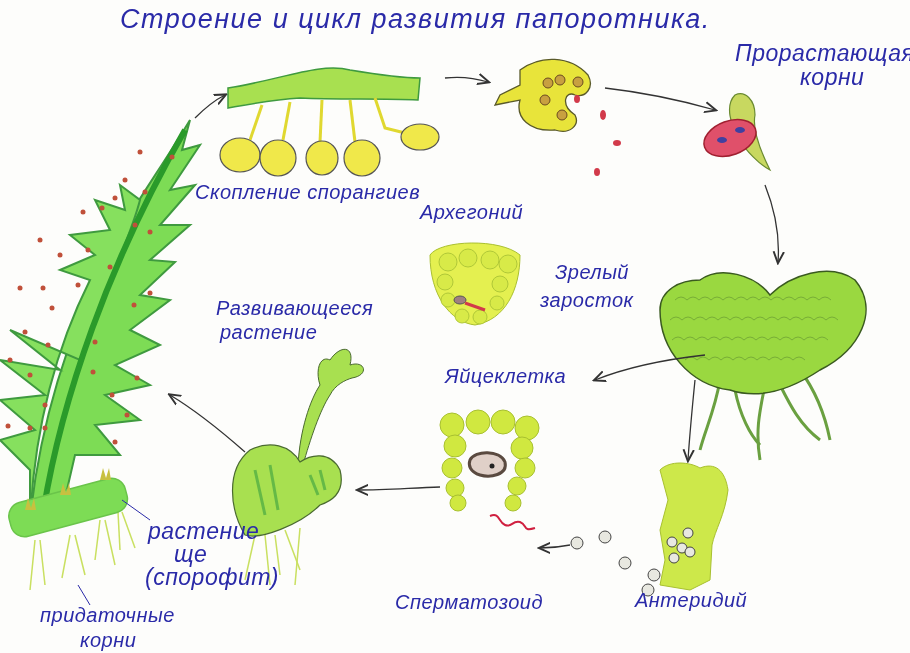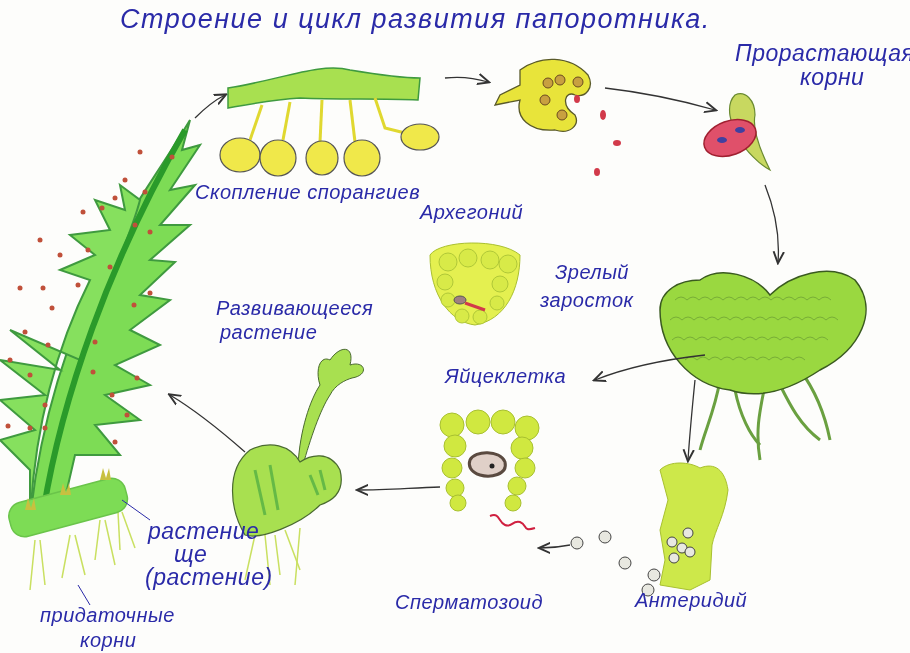--- a/index.html
+++ b/index.html
@@ -240,19 +240,19 @@
 <div class="lbl lbl-md" style="left:555px;top:262px;">Зрелый</div>
 <div class="lbl lbl-md" style="left:540px;top:290px;">заросток</div>
 
 <div class="lbl lbl-md" style="left:205px;top:298px;margin-left:11px;">Развивающееся</div>
 <div class="lbl lbl-md" style="left:220px;top:322px;text-align:center;">растение</div>
 
 <div class="lbl lbl-md" style="left:445px;top:366px;text-align:center;">Яйцеклетка</div>
 
 <div class="lbl lbl-sm" style="left:148px;top:520px;">растение</div>
 <div class="lbl lbl-sm" style="left:150px;top:543px;margin-left:24px;">ще</div>
-<div class="lbl lbl-sm" style="left:145px;top:566px;">(растение)</div>
+<div class="lbl lbl-sm" style="left:145px;top:566px;">(спорофит)</div>
 
 <div class="lbl lbl-md" style="left:40px;top:605px;">придаточные</div>
 <div class="lbl lbl-md" style="left:80px;top:630px;text-align:center;">корни</div>
 
 <div class="lbl lbl-md" style="left:395px;top:592px;">Сперматозоид</div>
 <div class="lbl lbl-md" style="left:635px;top:590px;">Антеридий</div>
 
 </body></html>

